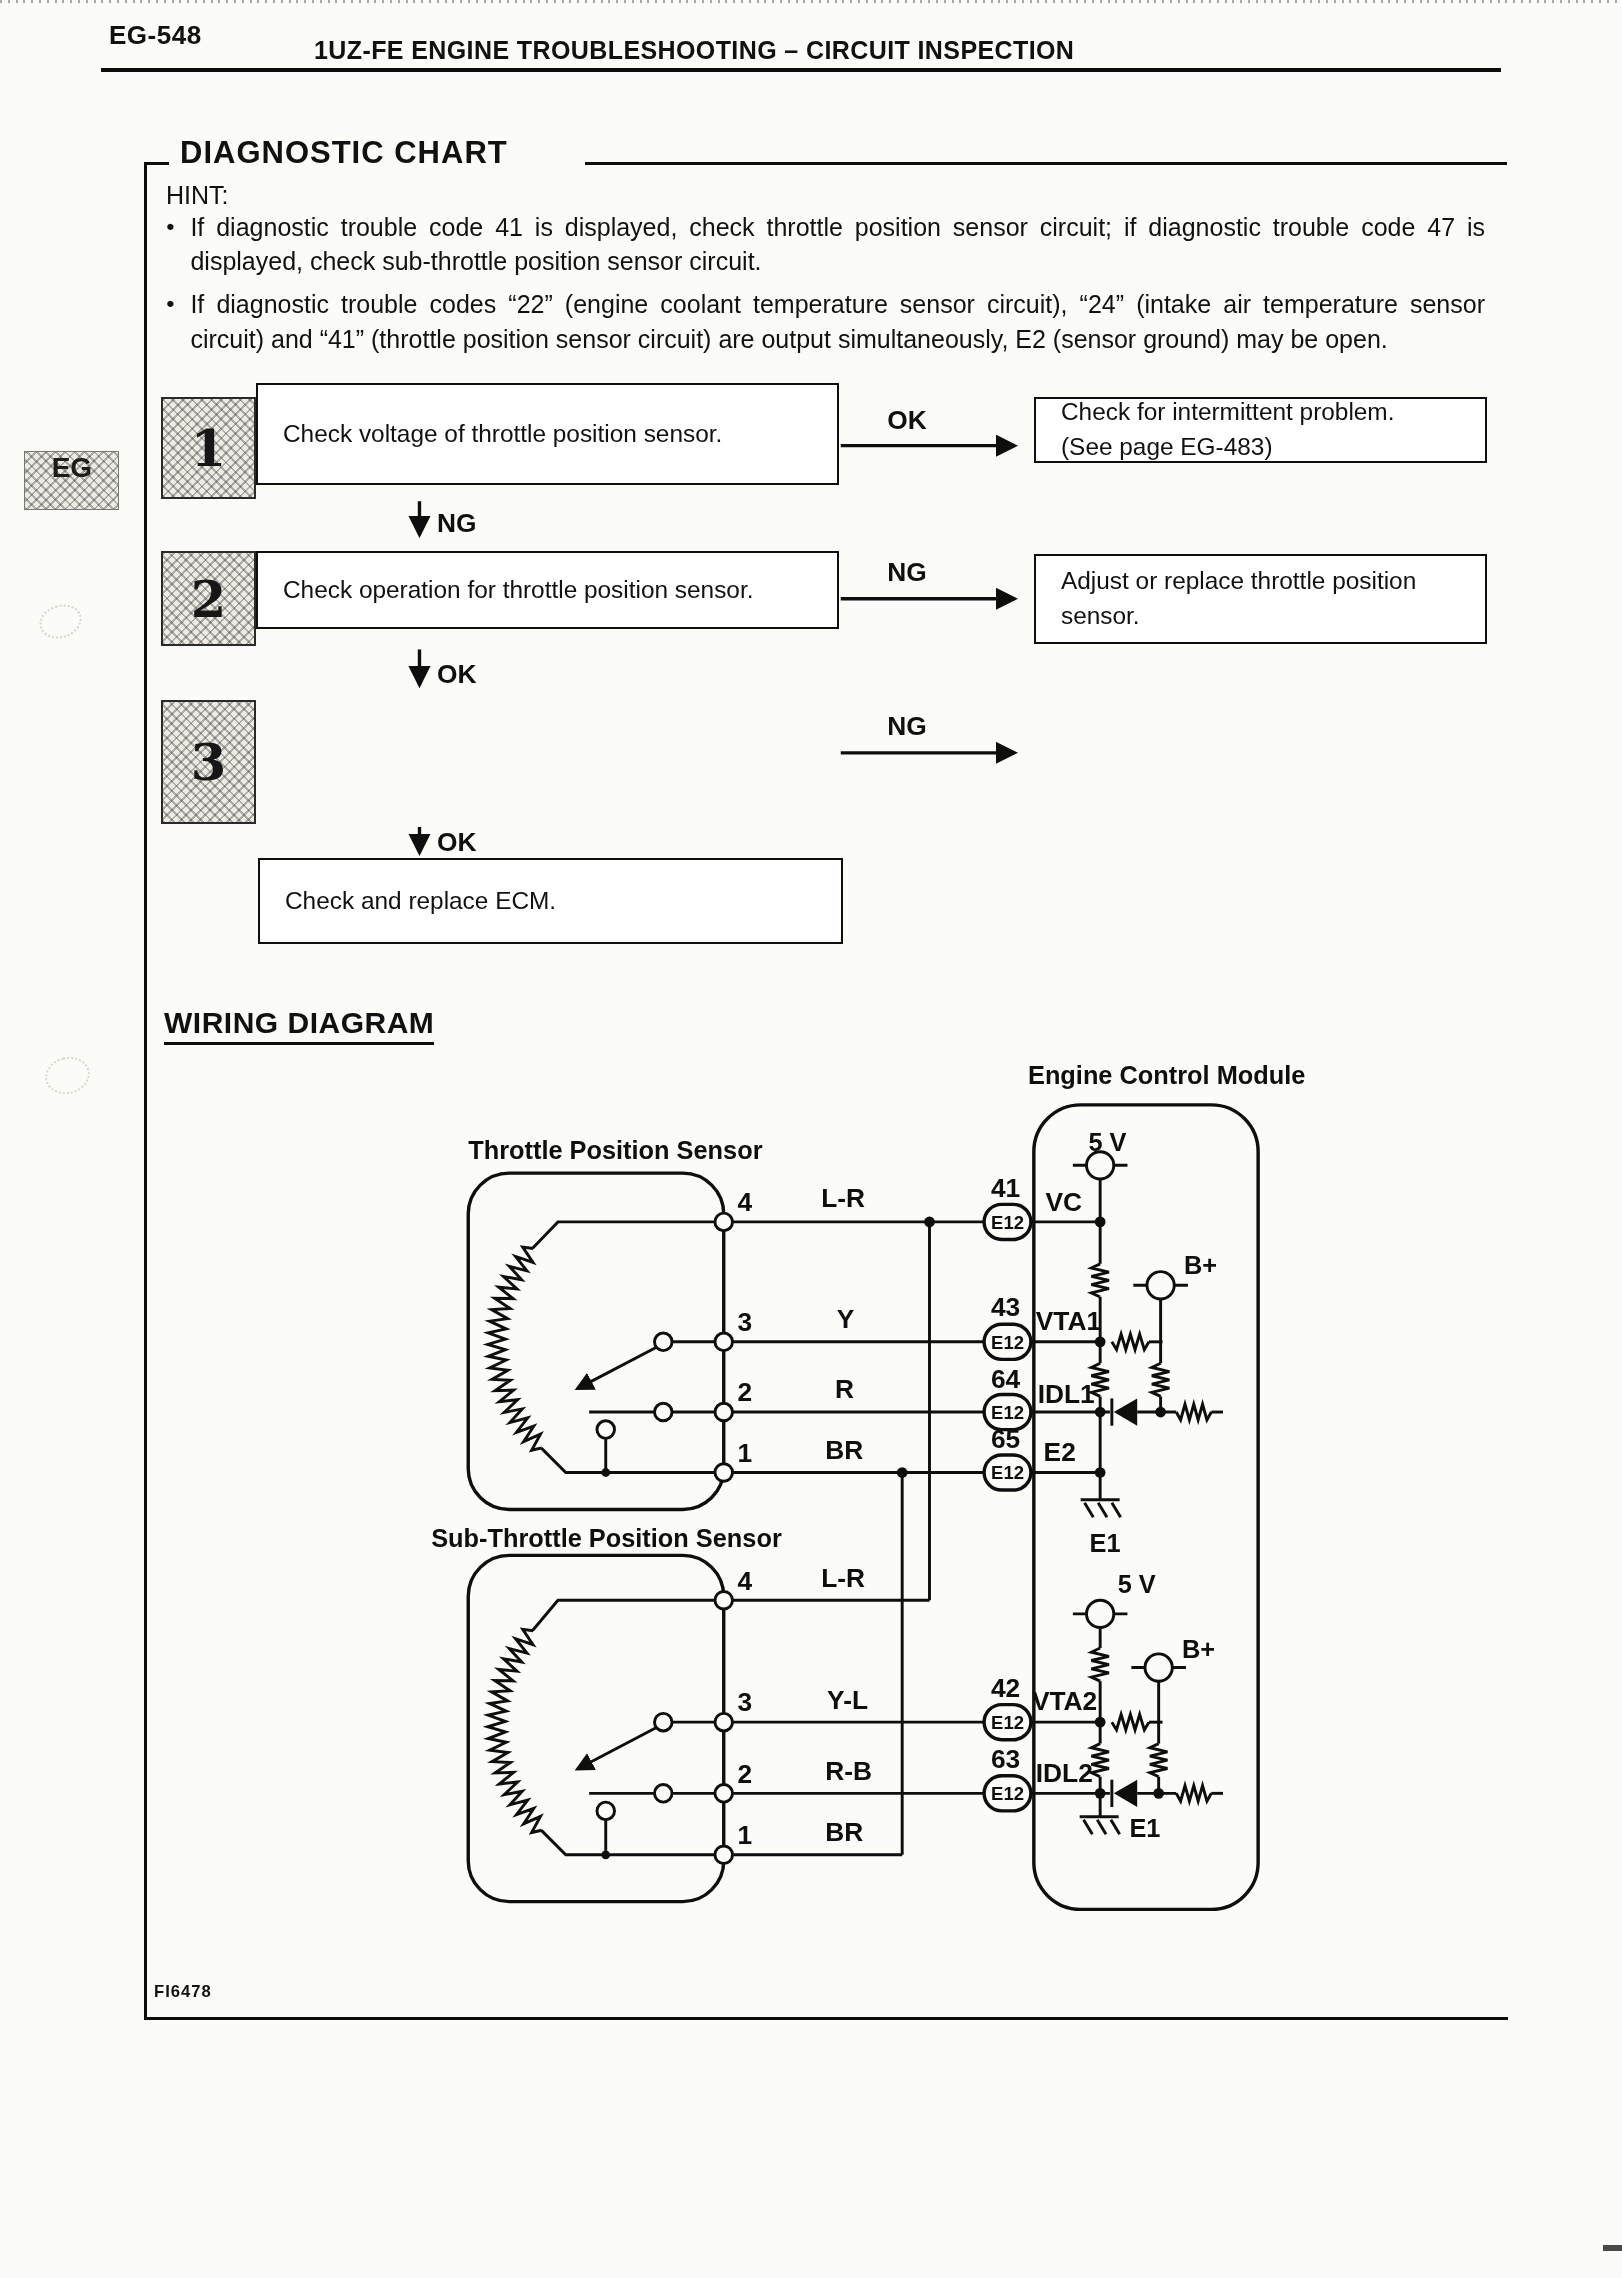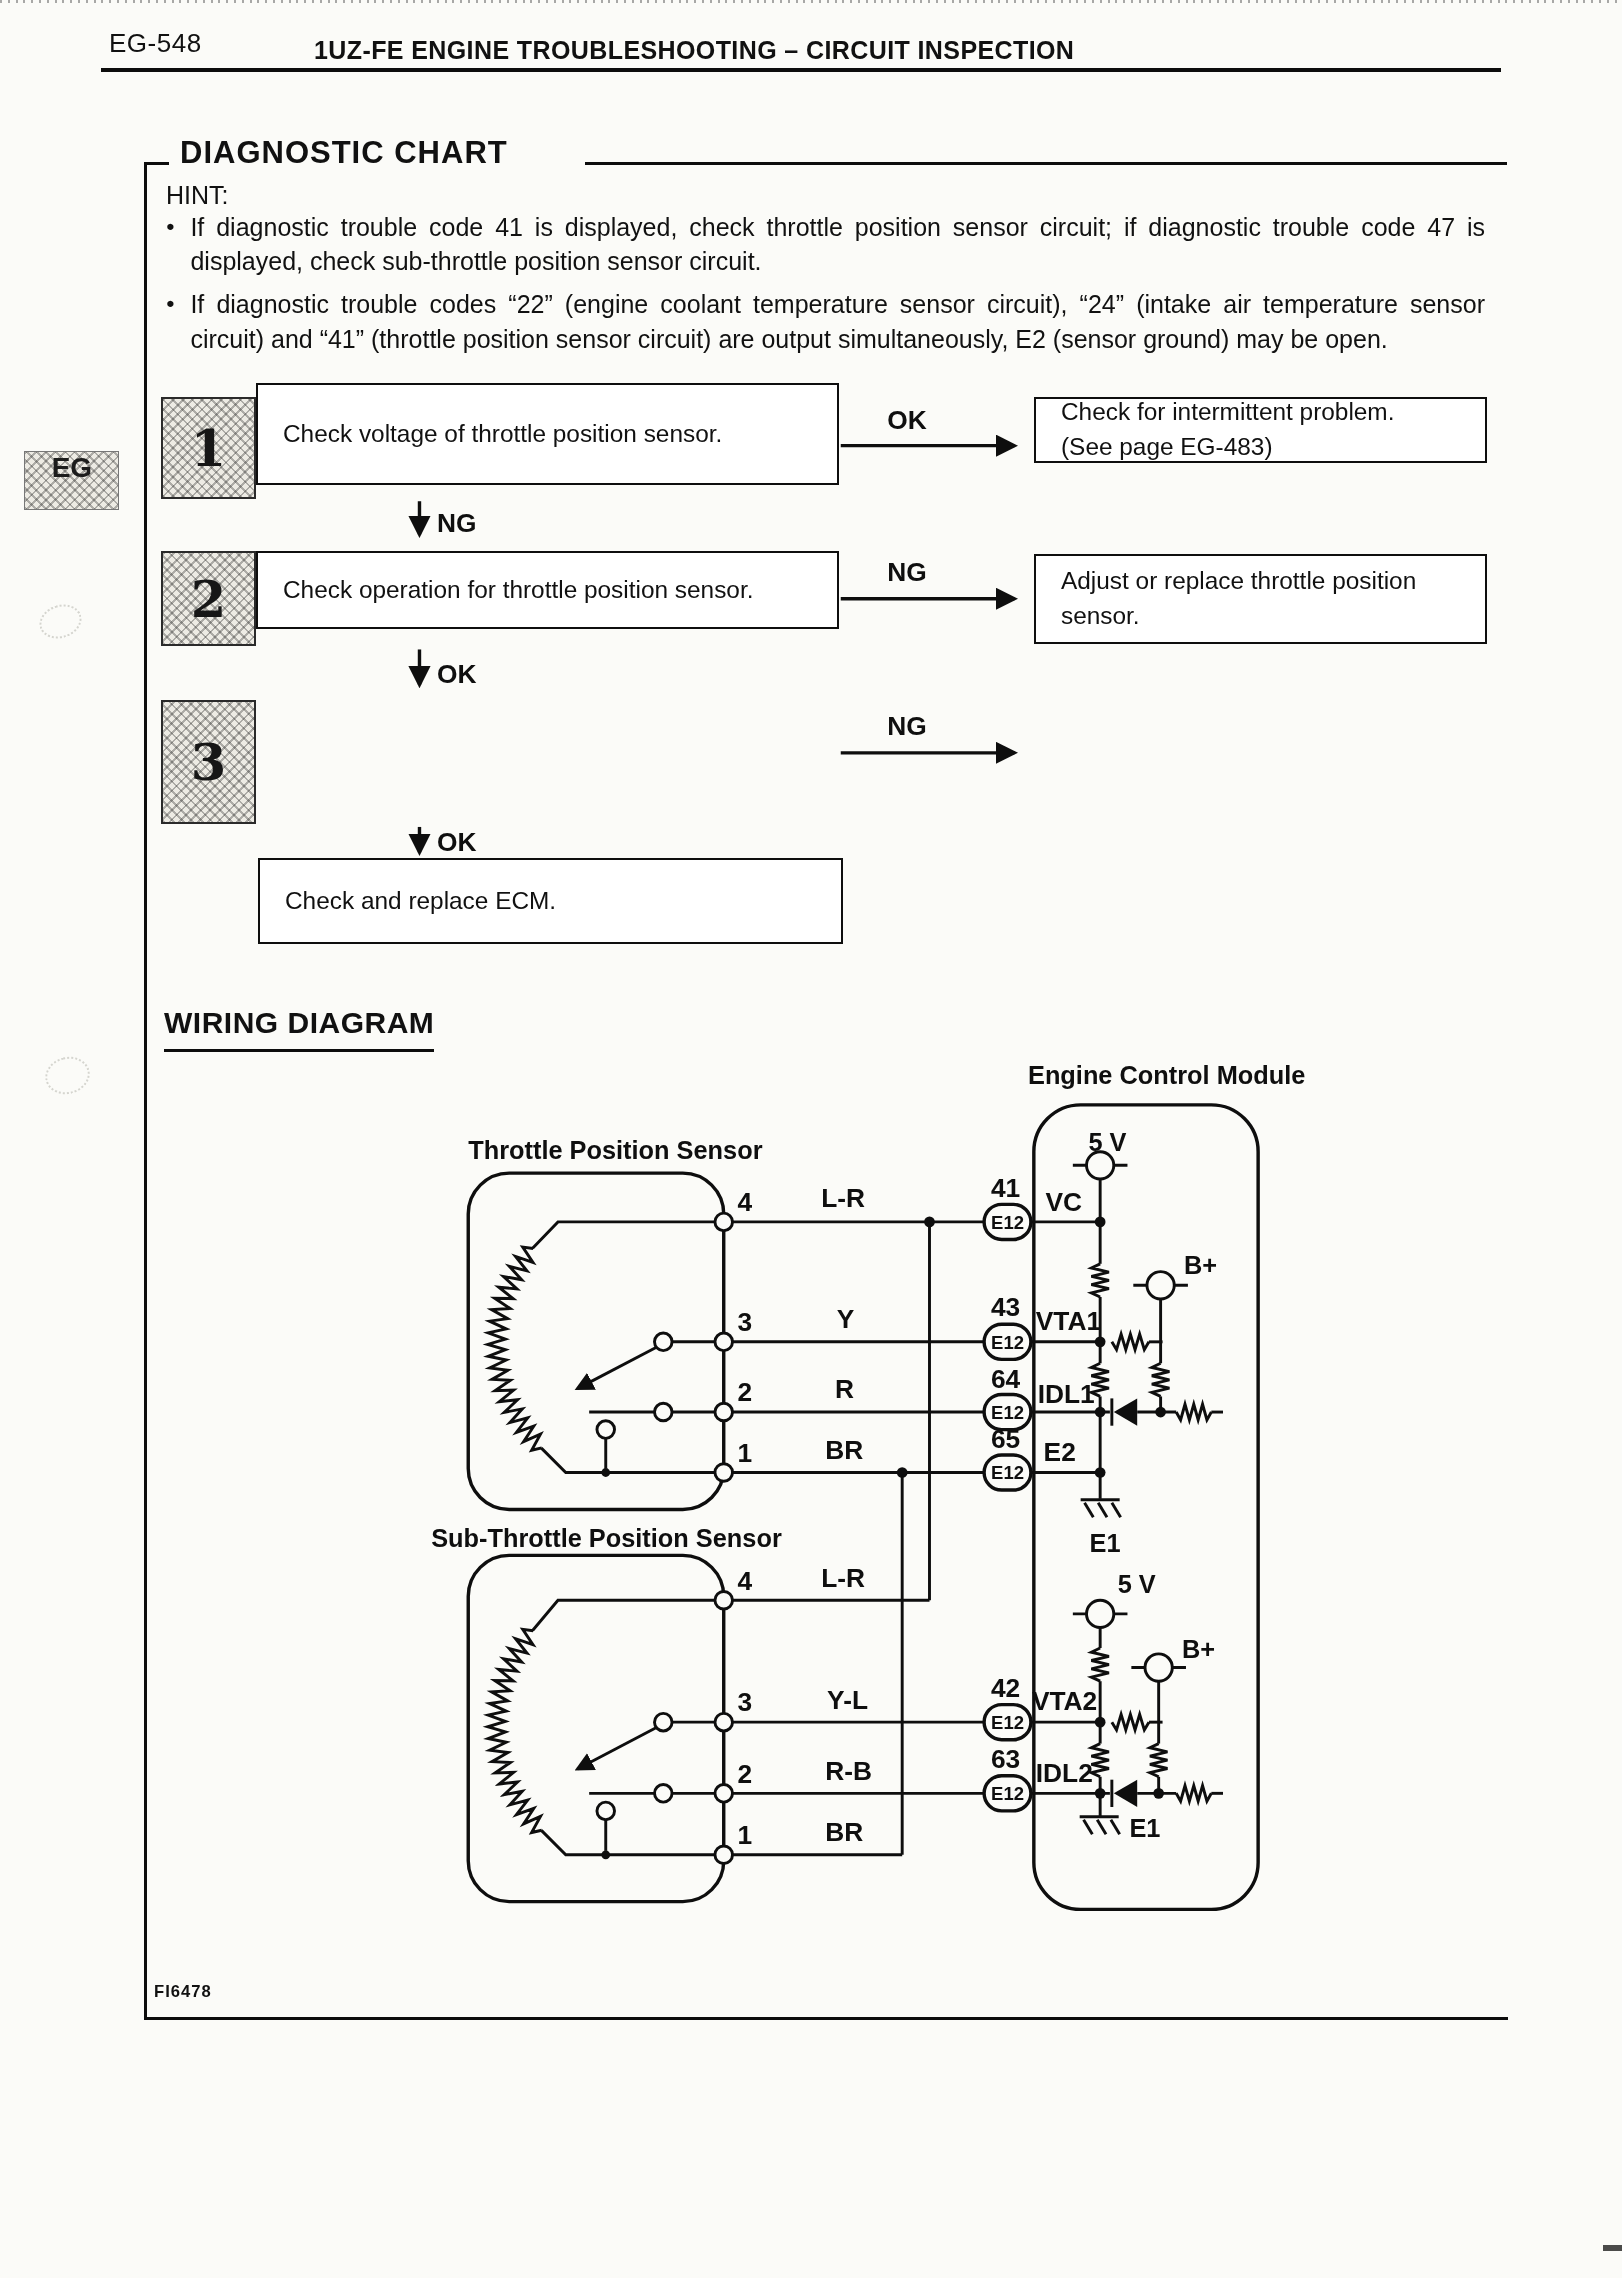--- a/index.html
+++ b/index.html
@@ -1,37 +1,37 @@
 <!DOCTYPE html>
 <html><head>
 <meta charset="utf-8">
 <style>
   html,body{margin:0;padding:0;background:#8f8f8f;}
   .page{position:relative;width:1623px;height:2278px;background:#fbfbf8;overflow:hidden;
         font-family:"Liberation Sans",sans-serif;color:#111;}
   .abs{position:absolute;}
   
-  .pageno{font-size:26px;font-weight:400;letter-spacing:0.5px;margin-top:8px;}
+  .pageno{font-size:26px;font-weight:700;letter-spacing:0.5px;}
   .htitle{font-size:25px;font-weight:700;letter-spacing:0.4px;}
   .hrule{background:#0d0d0d;}
   
   .dotline{background-image:repeating-linear-gradient(90deg,#555 0 2px,transparent 2px 7.8px);opacity:.5;}
   .smudge{border:2px dotted #c6c6bf;border-radius:50%;opacity:.7;}
   .edgetick{background:#2b2b2b;opacity:.85;}
   
   .hatch{background:
       repeating-linear-gradient(45deg, rgba(25,25,25,.30) 0 2px, rgba(0,0,0,0) 2px 6.8px),
       repeating-linear-gradient(135deg, rgba(25,25,25,.30) 0 2px, rgba(0,0,0,0) 2px 6.8px),
       #edebe4;}
   .sidetab{display:flex;justify-content:center;font-size:28px;font-weight:700;
       border:1px solid #777;color:#1c1c1c;}
   
   .chartbox{border-left:3.4px solid #0c0c0c;border-bottom:3.4px solid #0c0c0c;}
   .sectitle{font-size:31px;font-weight:700;letter-spacing:1px;}
-  .wiretitle{font-size:30px;font-weight:700;letter-spacing:0.5px;border-bottom:3.9px solid #0d0d0d;padding-bottom:9px;}
+  .wiretitle{font-size:30px;font-weight:700;letter-spacing:0.5px;border-bottom:3.9px solid #0d0d0d;padding-bottom:2px;}
   
   .hintlabel{font-size:25px;font-weight:400;}
   .hintitem{display:flex;gap:15.6px;font-size:25px;line-height:1.37;text-align:justify;margin-bottom:8.8px;}
   .bullet{flex:0 0 auto;font-size:14.6px;padding-top:6.8px;}
   
   .stepbox{border:2.9px solid #0e0e0e;background:#fff;display:flex;align-items:center;
       padding:0 25px;font-size:24.4px;line-height:1.42;white-space:pre-line;box-sizing:border-box;z-index:2;}
   .numtab{border:2.9px solid #2a2a2a;box-sizing:border-box;display:flex;align-items:center;justify-content:center;
       font-family:"DejaVu Serif",serif;font-weight:700;font-size:51px;color:#161616;z-index:2;}
   .figcode{font-size:16.6px;font-weight:700;letter-spacing:1px;}

